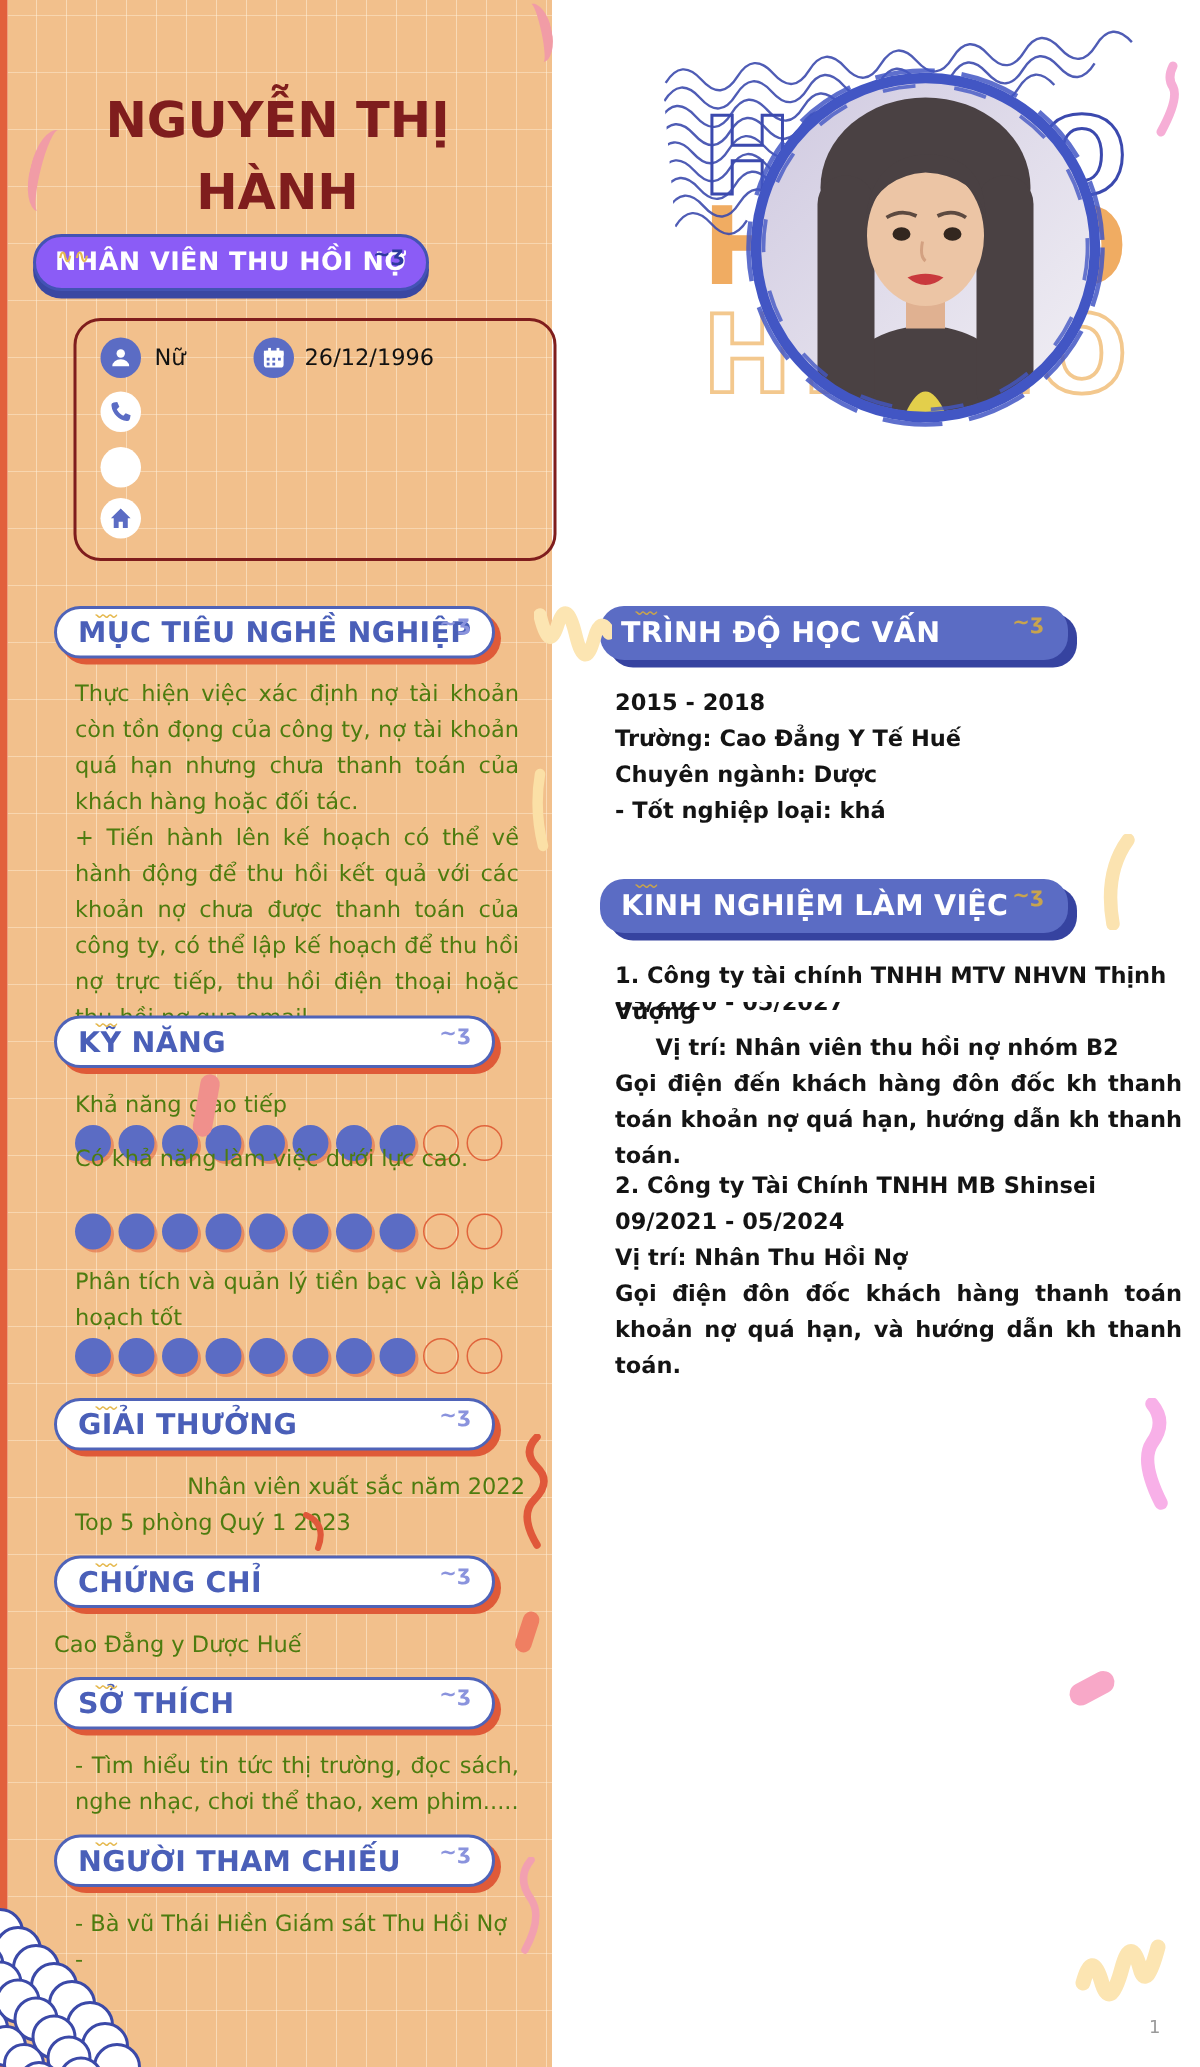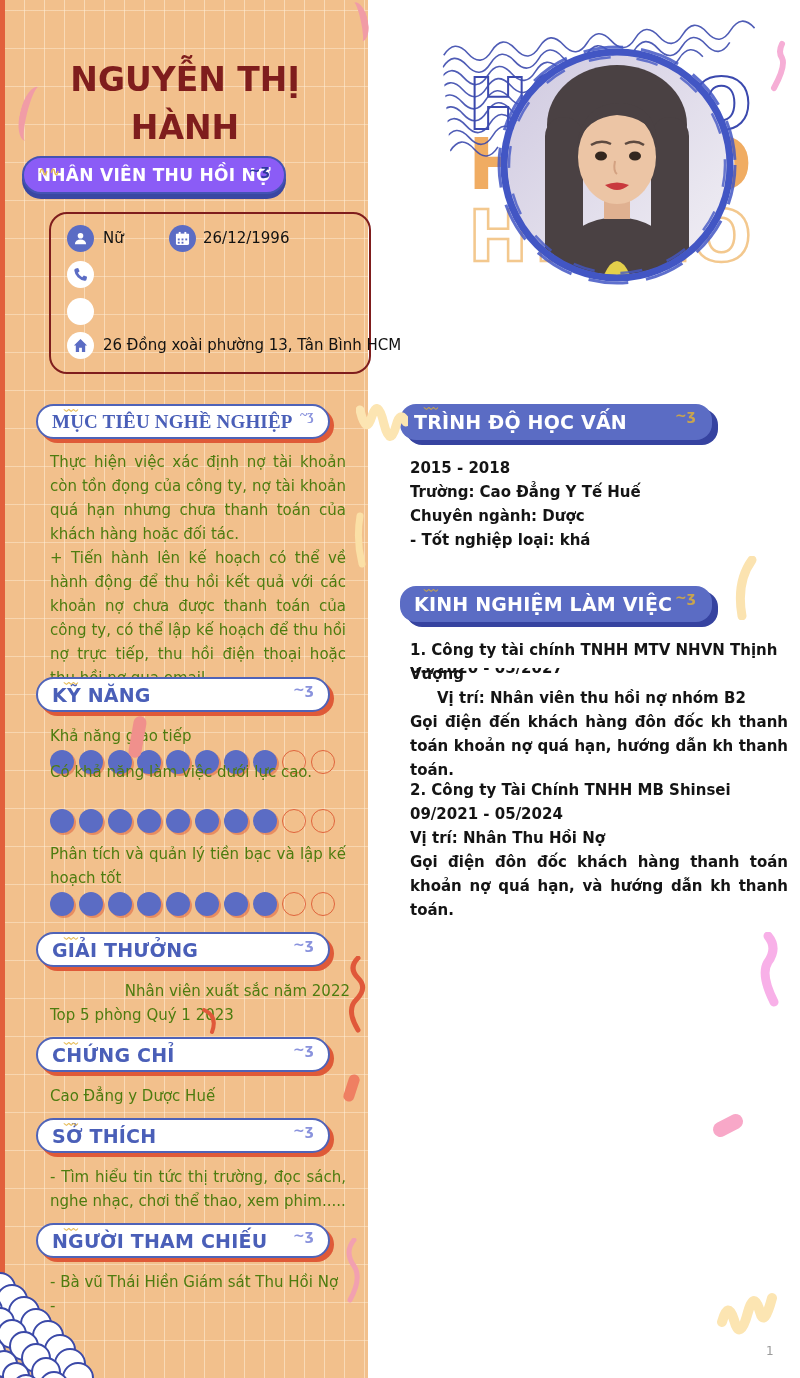--- a/index.html
+++ b/index.html
@@ -139,24 +139,23 @@
   <div class="info-label" style="left:52px;top:47px;"></div>
 
   <div class="icon-circle icon-white" style="left:16px;top:84px;"></div>
   <div class="info-label" style="left:52px;top:84px;"></div>
 
   <div class="icon-circle icon-white" style="left:16px;top:118px;">
     <svg width="15" height="15" viewBox="0 0 16 16">
         <path d="M8,1 L15,8 L13,8 L13,15 L9.5,15 L9.5,10.5 L6.5,10.5 L6.5,15 L3,15 L3,8 L1,8 z" fill="#5b6cc4"></path>
       </svg>
   </div>
-  <div class="info-label" style="left:52px;top:118px;">26 Đồng xoài phường 13, Tân Bình HCM</div>
-</div>
-
-<div class="abs pill-l" style="top:404px;font-family:Liberation Serif, serif;">
+</div>
+
+<div class="abs pill-l" style="top:404px;">
   <span>MỤC TIÊU NGHỀ NGHIỆP</span>
 </div>
 <div class="abs body-text just" style="left:50px;top:450px;width:296px;">Thực hiện việc xác định nợ tài khoản còn tồn đọng của công ty, nợ tài khoản quá hạn nhưng chưa thanh toán của khách hàng hoặc đối tác.</div>
 <div class="abs body-text just" style="left:50px;top:546px;width:296px;">+ Tiến hành lên kế hoạch có thể về hành động để thu hồi kết quả với các khoản nợ chưa được thanh toán của công ty, có thể lập kế hoạch để thu hồi nợ trực tiếp, thu hồi điện thoại hoặc thu hồi nợ qua email.</div>
 
 <div class="abs pill-l" style="top:677px;align-items:center;">
   <span>KỸ NĂNG</span>
 </div>
 <div class="abs body-text" style="left:50px;top:724px;width:300px;">Khả năng giao tiếp</div>
 <div class="abs dots-row" style="left:50px;top:750px;">
@@ -202,21 +201,21 @@
 
 <div class="abs pill-l" style="top:932px;">
   <span>GIẢI THƯỞNG</span>
 </div>
 <div class="abs body-text" style="left:50px;top:979px;width:300px;text-align:right;">Nhân viên xuất sắc năm 2022</div>
 <div class="abs body-text" style="left:50px;top:1003px;width:300px;">Top 5 phòng Quý 1 2023</div>
 
 <div class="abs pill-l" style="top:1037px;">
   <span>CHỨNG CHỈ</span>
 </div>
-<div class="abs body-text" style="left:50px;top:1084px;width:300px;">Cao Đẳng y Dược Huế</div>
+<div class="abs body-text" style="left:36px;top:1084px;width:300px;">Cao Đẳng y Dược Huế</div>
 
 <div class="abs pill-l" style="top:1118px;">
   <span>SỞ THÍCH</span>
 </div>
 <div class="abs body-text just" style="left:50px;top:1165px;width:296px;">- Tìm hiểu tin tức thị trường, đọc sách, nghe nhạc, chơi thể thao, xem phim.....</div>
 
 <div class="abs pill-l" style="top:1223px;">
   <span>NGƯỜI THAM CHIẾU</span>
 </div>
 <div class="abs body-text" style="left:50px;top:1270px;width:300px;">- Bà vũ Thái Hiền Giám sát Thu Hồi Nợ</div>

